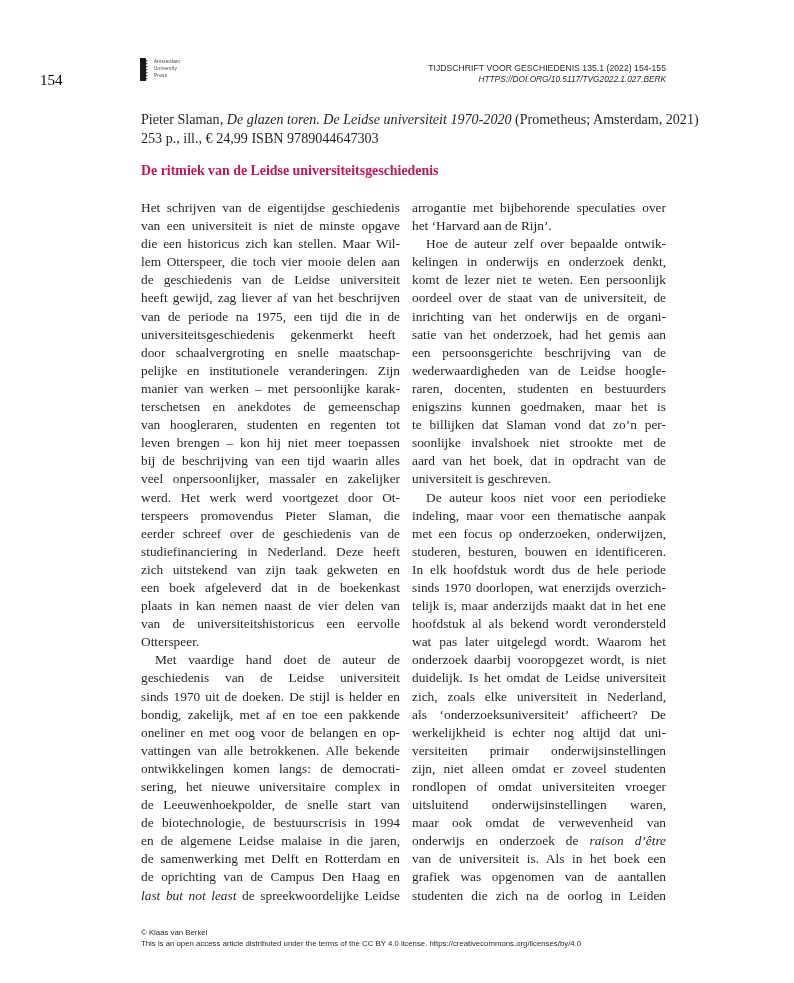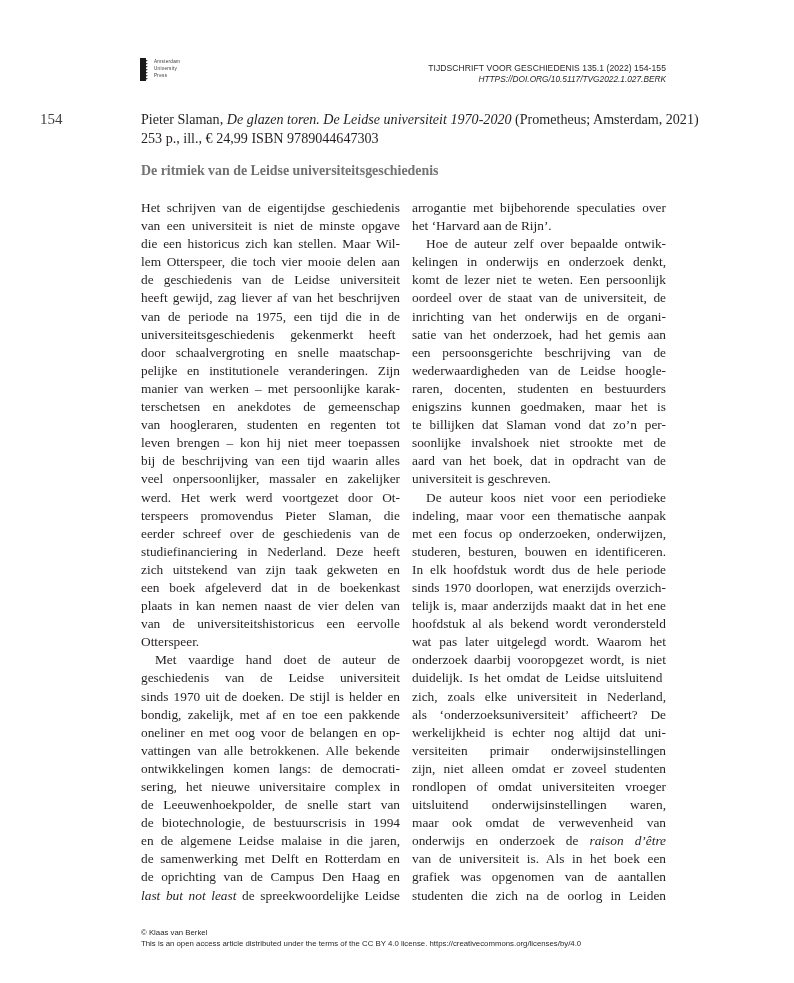--- a/index.html
+++ b/index.html
@@ -1,34 +1,34 @@
 <!DOCTYPE html>
 <html><head>
 <meta charset="utf-8">
 <style>
   html, body { margin: 0; padding: 0; background: #ffffff; }
   body { width: 794px; height: 983px; position: relative; overflow: hidden; color: #231f20; }
 
-  .page-number { position: absolute; left: 40px; top: 72px; font-family: "Liberation Serif", serif; font-size: 15px; color: #404040; margin-top: 39px; }
+  .page-number { position: absolute; left: 40px; top: 72px; font-family: "Liberation Serif", serif; font-size: 15px; color: #000000; }
 
   .logo { position: absolute; left: 140px; top: 58px; height: 23px; display: flex; align-items: flex-start; }
   .logo-mark { width: 8px; height: 23px; position: relative; }
   .logo-mark svg { display: block; }
   .logo-text { margin-left: 6px; font-family: "Liberation Sans", sans-serif; font-size: 4.6px; line-height: 7px; letter-spacing: 0.3px; color: #333; }
   .logo-text div { white-space: nowrap; }
 
   .journal { position: absolute; right: 128px; top: 63px; text-align: right; font-family: "Liberation Sans", sans-serif; color: #231f20; }
   .journal .j-title { font-size: 8.6px; line-height: 11px; letter-spacing: 0.05px; white-space: nowrap; }
   .journal .j-doi { font-size: 8.3px; line-height: 11px; font-style: italic; white-space: nowrap; }
 
   .citation { position: absolute; left: 141px; top: 110px; width: 530px; font-family: "Liberation Serif", serif; font-size: 14.1px; line-height: 19px; color: #231f20; }
   .citation .line { white-space: nowrap; }
   .citation i { font-style: italic; }
 
-  .heading { position: absolute; left: 141px; top: 162px; font-family: "Liberation Serif", serif; font-weight: bold; font-size: 13.9px; line-height: 18px; color: #737373; white-space: nowrap; }
+  .heading { position: absolute; left: 141px; top: 162px; font-family: "Liberation Serif", serif; font-weight: bold; font-size: 13.9px; line-height: 18px; color: #be185d; white-space: nowrap; }
 
   .col { position: absolute; top: 199px; font-family: "Liberation Serif", serif; font-size: 13.35px; line-height: 18.1px; color: #231f20; }
   .col-left { left: 141px; width: 259px; }
   .col-right { left: 412px; width: 254px; }
   .col .ln { white-space: nowrap; text-align: justify; text-align-last: justify; height: 18.1px; overflow: visible; }
   .col .ln.last { text-align-last: left; }
   .col .ln.indent { padding-left: 14px; }
   .col i { font-style: italic; }
 
   .footer { position: absolute; left: 141px; top: 927px; font-family: "Liberation Sans", sans-serif; font-size: 7.8px; line-height: 11px; color: #231f20; }
@@ -125,21 +125,21 @@
     <div class="ln indent" style="white-space: nowrap; text-align-last: left; text-align: left; word-spacing: 4.42969px;"><span>De auteur koos niet voor een periodieke</span></div>
     <div class="ln" style="white-space: nowrap; text-align-last: left; text-align: left; word-spacing: 3.81875px;"><span>indeling, maar voor een thematische aanpak</span></div>
     <div class="ln" style="white-space: nowrap; text-align-last: left; text-align: left; word-spacing: 3.15px;"><span>met een focus op onderzoeken, onderwijzen,</span></div>
     <div class="ln" style="white-space: nowrap; text-align-last: left; text-align: left; word-spacing: 4.49219px;"><span>studeren, besturen, bouwen en identificeren.</span></div>
     <div class="ln" style="white-space: nowrap; text-align-last: left; text-align: left; word-spacing: 3.62054px;"><span>In elk hoofdstuk wordt dus de hele periode</span></div>
     <div class="ln" style="white-space: nowrap; text-align-last: left; text-align: left; word-spacing: 1.5875px;"><span>sinds 1970 doorlopen, wat enerzijds overzich-</span></div>
     <div class="ln" style="white-space: nowrap; text-align-last: left; text-align: left; word-spacing: 1.50391px;"><span>telijk is, maar anderzijds maakt dat in het ene</span></div>
     <div class="ln" style="white-space: nowrap; text-align-last: left; text-align: left; word-spacing: 3.44062px;"><span>hoofdstuk al als bekend wordt verondersteld</span></div>
     <div class="ln" style="white-space: nowrap; text-align-last: left; text-align: left; word-spacing: 4.69531px;"><span>wat pas later uitgelegd wordt. Waarom het</span></div>
     <div class="ln" style="white-space: nowrap; text-align-last: left; text-align: left; word-spacing: 3.075px;"><span>onderzoek daarbij vooropgezet wordt, is niet</span></div>
-    <div class="ln" style="white-space: nowrap; text-align-last: left; text-align: left; word-spacing: 2.61979px;"><span>duidelijk. Is het omdat de Leidse uitsluitend</span></div>
+    <div class="ln" style="white-space: nowrap; text-align-last: left; text-align: left; word-spacing: 2.61979px;"><span>duidelijk. Is het omdat de Leidse universiteit</span></div>
     <div class="ln" style="white-space: nowrap; text-align-last: left; text-align: left; word-spacing: 6.55938px;"><span>zich, zoals elke universiteit in Nederland,</span></div>
     <div class="ln" style="white-space: nowrap; text-align-last: left; text-align: left; word-spacing: 9.375px;"><span>als ‘onderzoeksuniversiteit’ afficheert? De</span></div>
     <div class="ln" style="white-space: nowrap; text-align-last: left; text-align: left; word-spacing: 5.64844px;"><span>werkelijkheid is echter nog altijd dat uni-</span></div>
     <div class="ln" style="white-space: nowrap; text-align-last: left; text-align: left; word-spacing: 18.7891px;"><span>versiteiten primair onderwijsinstellingen</span></div>
     <div class="ln" style="white-space: nowrap; text-align-last: left; text-align: left; word-spacing: 4.84896px;"><span>zijn, niet alleen omdat er zoveel studenten</span></div>
     <div class="ln" style="white-space: nowrap; text-align-last: left; text-align: left; word-spacing: 7.17578px;"><span>rondlopen of omdat universiteiten vroeger</span></div>
     <div class="ln" style="white-space: nowrap; text-align-last: left; text-align: left; word-spacing: 20.0781px;"><span>uitsluitend onderwijsinstellingen waren,</span></div>
     <div class="ln" style="white-space: nowrap; text-align-last: left; text-align: left; word-spacing: 10.1156px;"><span>maar ook omdat de verwevenheid van</span></div>
     <div class="ln" style="white-space: nowrap; text-align-last: left; text-align: left; word-spacing: 7.69062px;"><span>onderwijs en onderzoek de </span><i>raison d’être</i></div>
     <div class="ln" style="white-space: nowrap; text-align-last: left; text-align: left; word-spacing: 4.2793px;"><span>van de universiteit is. Als in het boek een</span></div>

